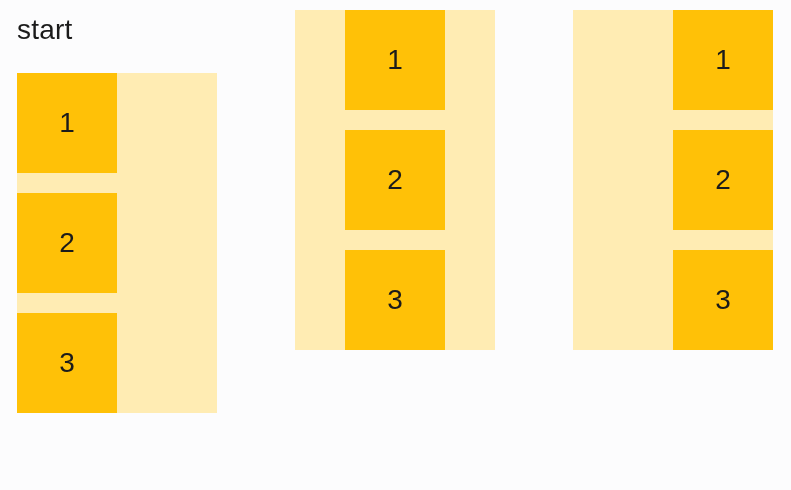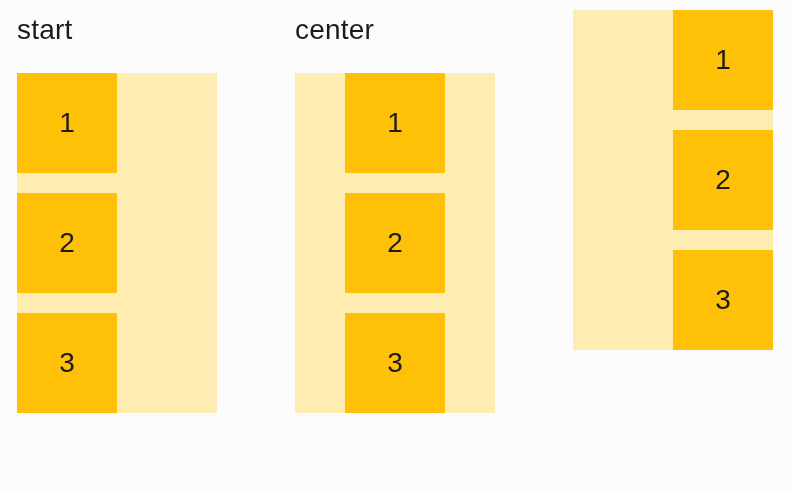--- a/index.html
+++ b/index.html
@@ -56,21 +56,20 @@
   <section class="demo">
     <h2 class="demo-label">start</h2>
     <div class="flex-container align-start">
       <div class="flex-item">1</div>
       <div class="flex-item">2</div>
       <div class="flex-item">3</div>
     </div>
   </section>
 
   <section class="demo">
-    <h2 class="demo-label">center</h2>
     <div class="flex-container align-center">
       <div class="flex-item">1</div>
       <div class="flex-item">2</div>
       <div class="flex-item">3</div>
     </div>
   </section>
 
   <section class="demo">
     <div class="flex-container align-end">
       <div class="flex-item">1</div>

